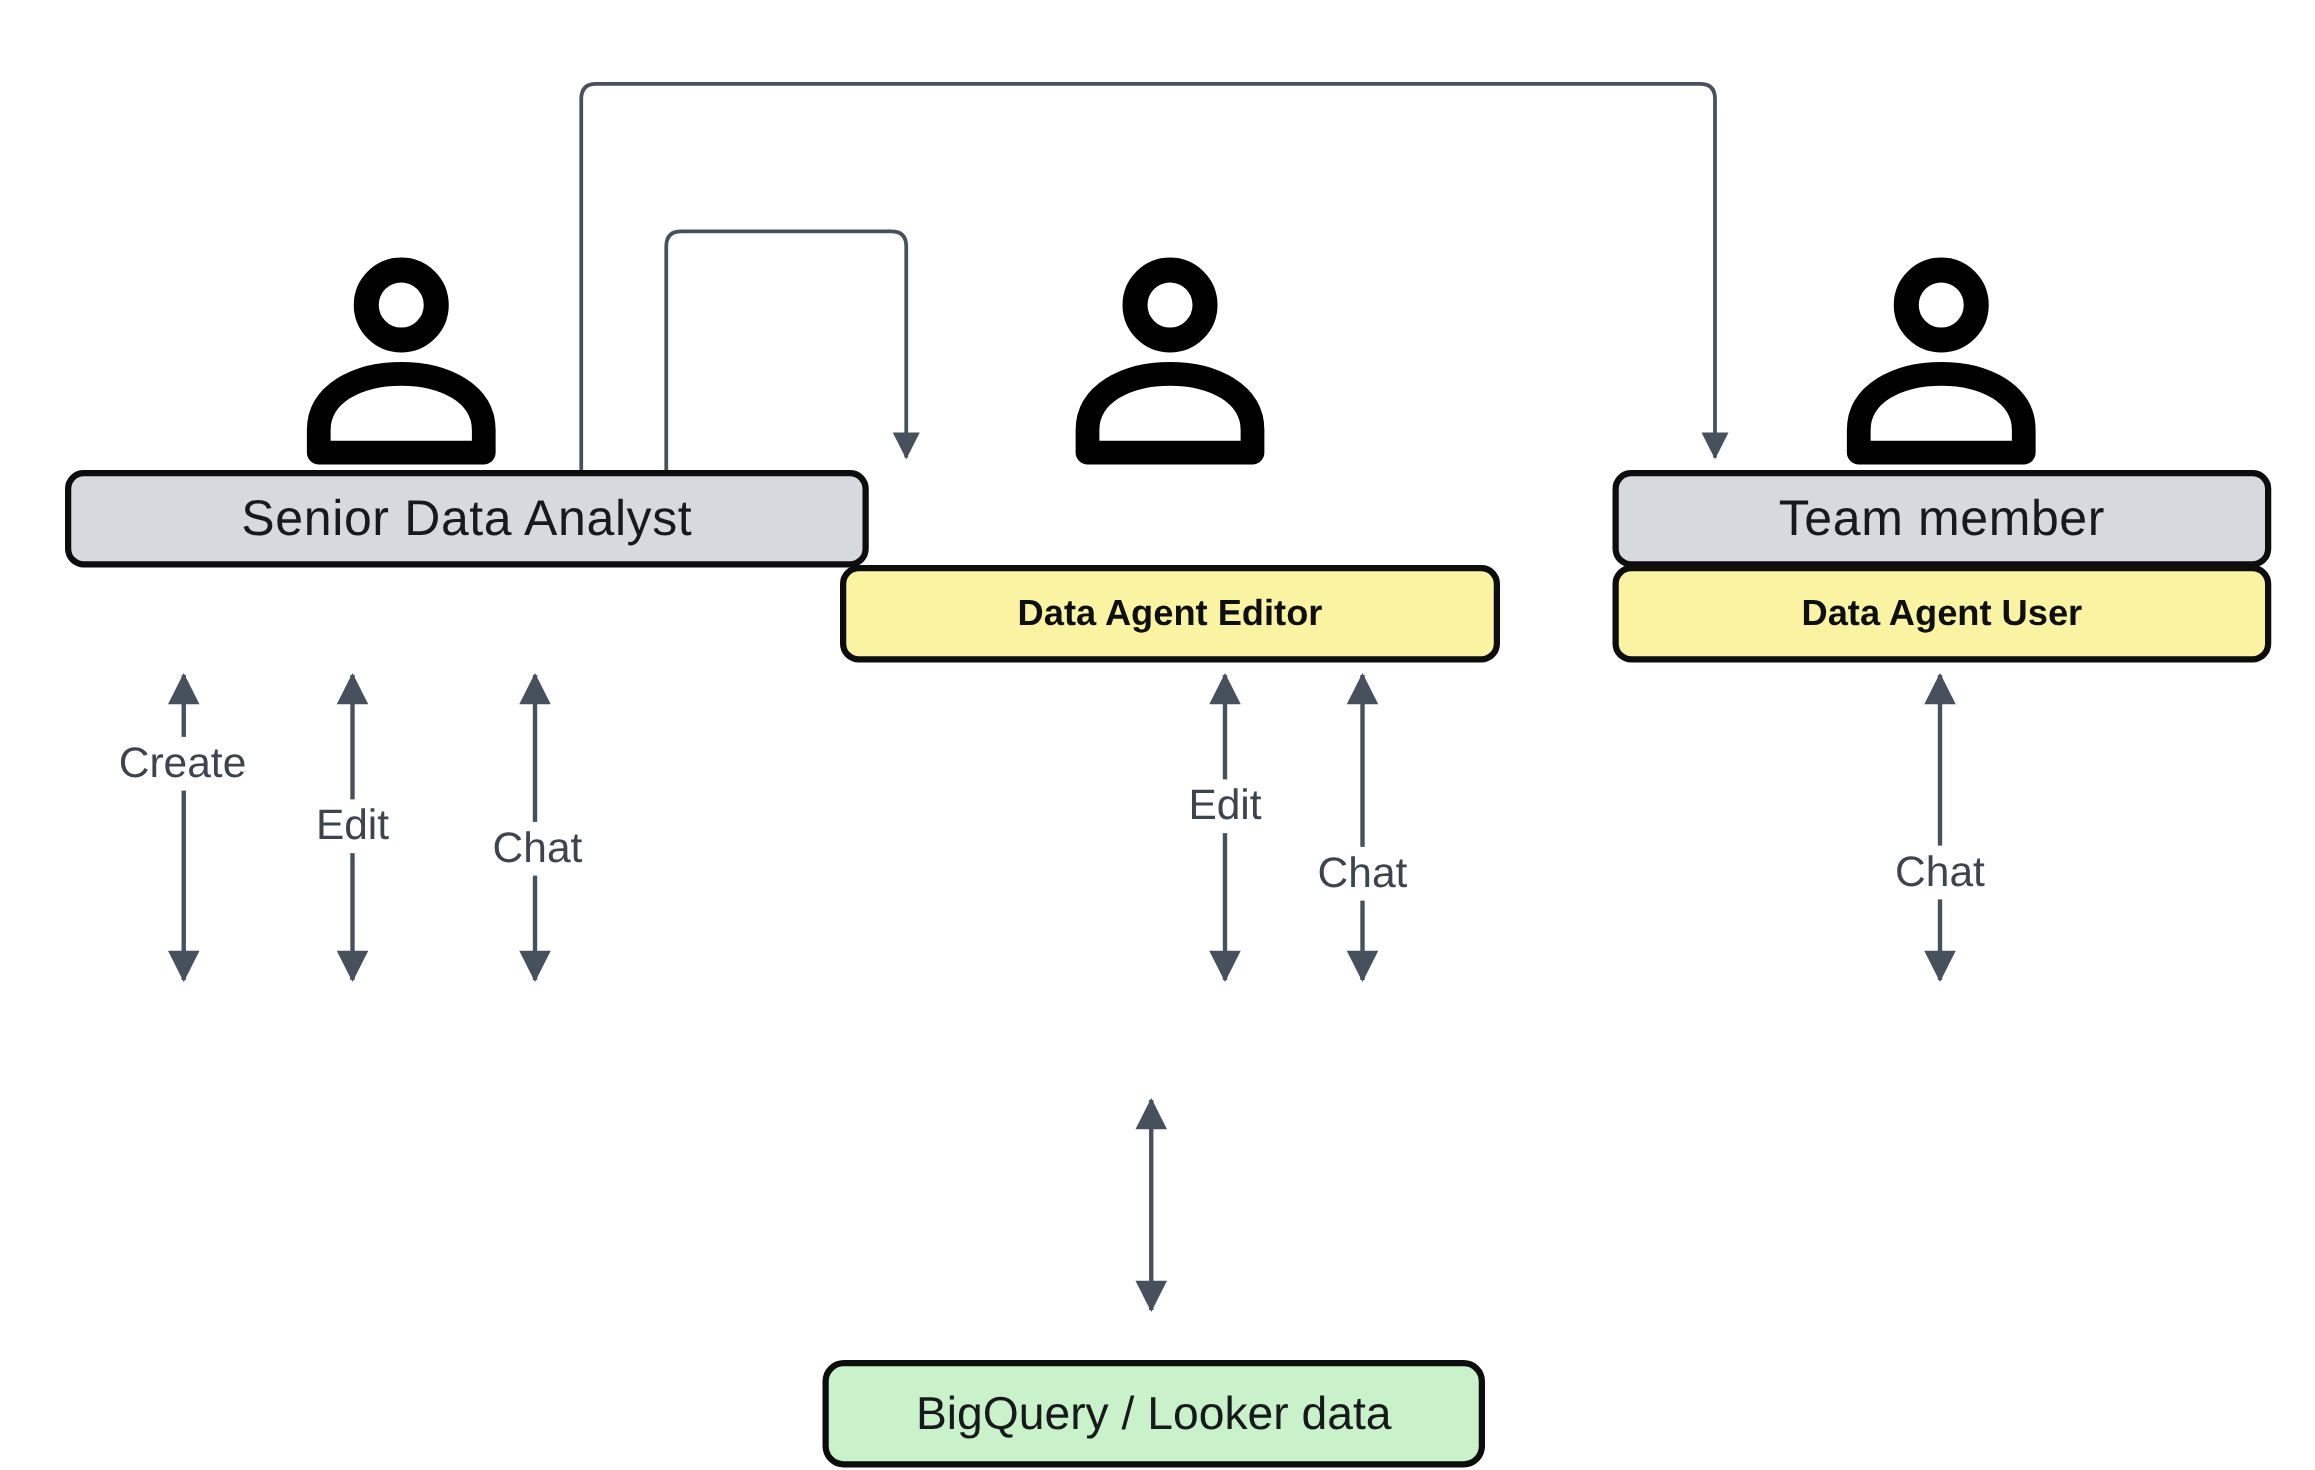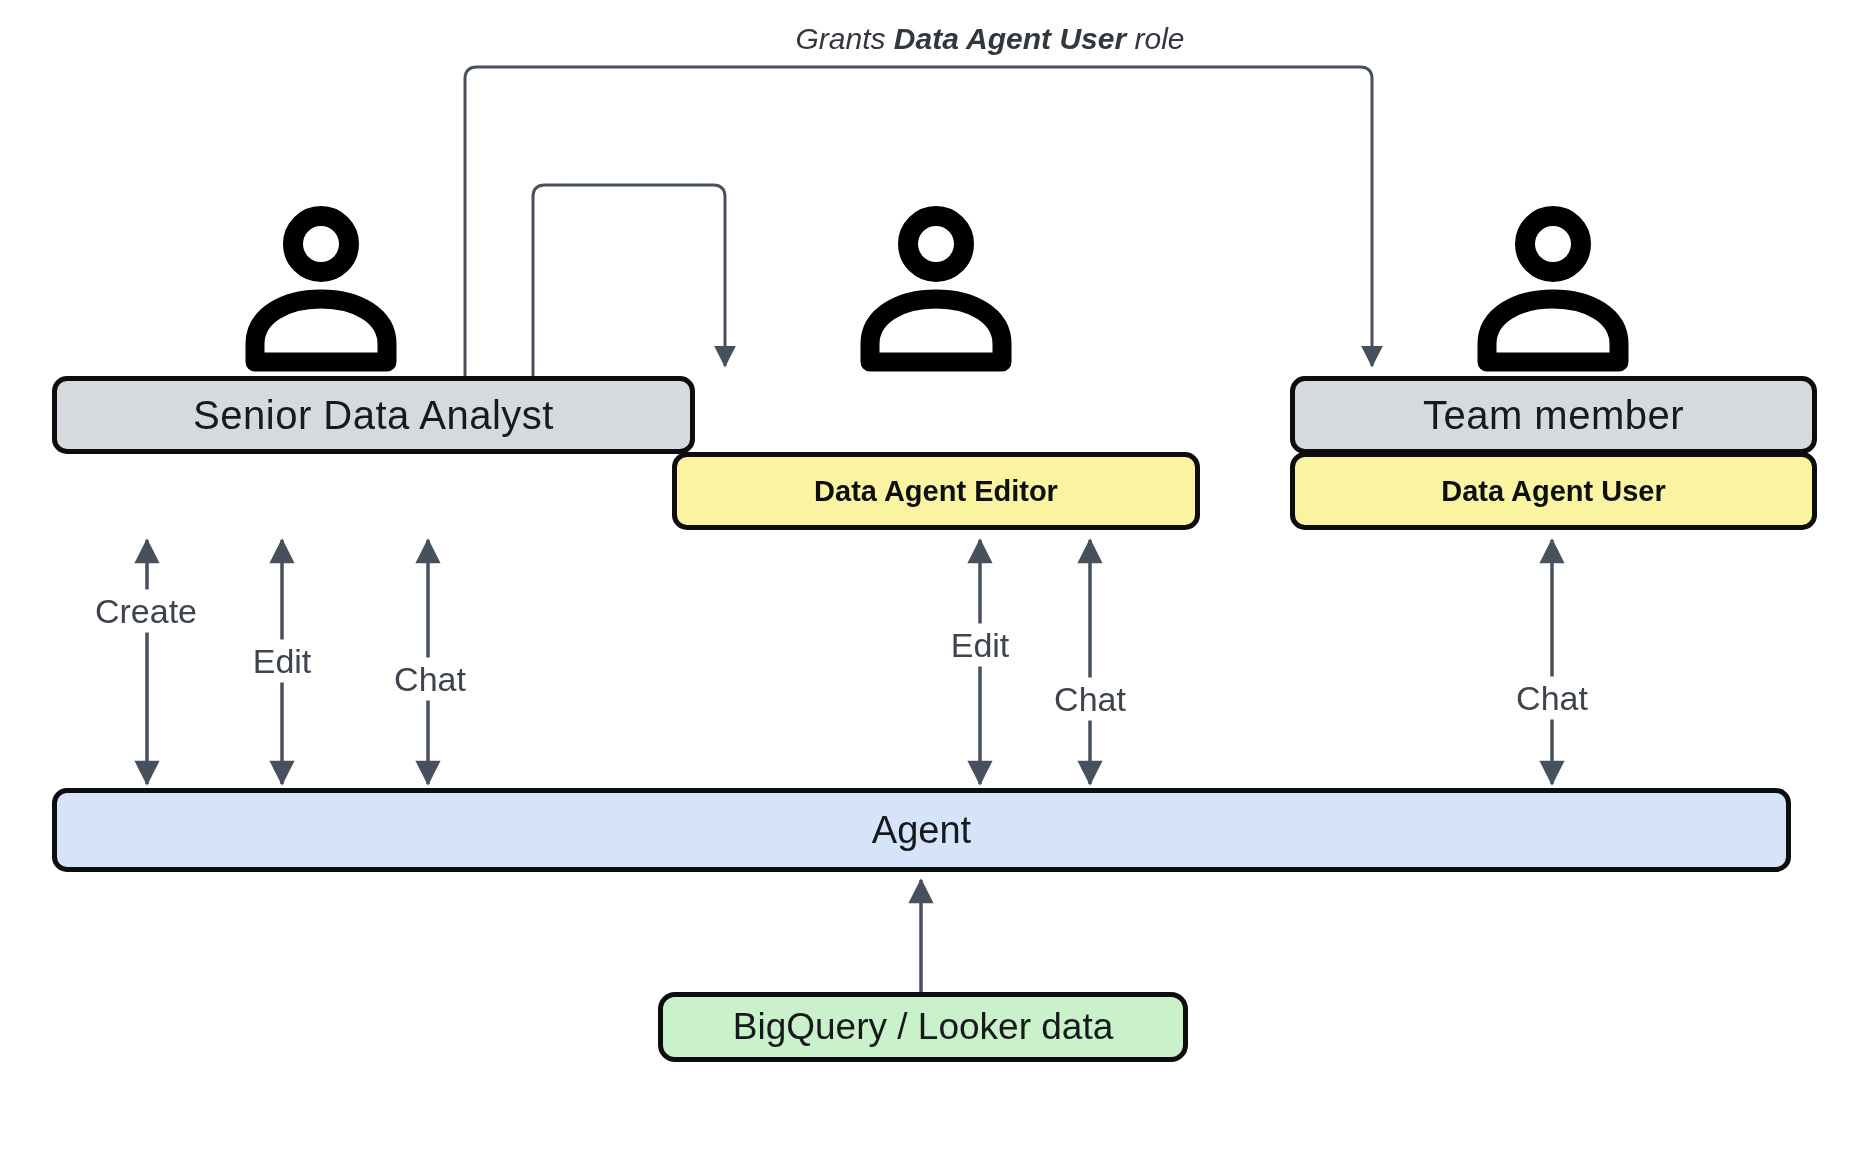--- a/index.html
+++ b/index.html
@@ -87,31 +87,25 @@
     <div>Data Agent Editor</div>
   </div>
 
   <div class="box name-box" style="left:1290px; top:376px; width:527px; height:78px;">
     <span>Team member</span>
   </div>
   <div class="box badge badge-single" style="left:1290px; top:452px; width:527px; height:78px;">
     <div>Data Agent User</div>
   </div>
 
-  <div class="box agent-bar" style="left:52px; top:788px; width:1739px; height:84px;">
-    <span>Agent</span>
-  </div>
 
-  <div class="box data-box" style="left:658px; top:992px; width:530px; height:70px;">
+  <div class="box data-box" style="left:658px; top:1088px; width:530px; height:86px;">
     <span>BigQuery / Looker data</span>
   </div>
 
-  <div class="annotation" style="left:990px; top:22px;">
-    <span>Grants </span><b>Data Agent User</b><span> role</span>
-  </div>
 
   <div class="action-label" style="left:146px; top:611px;">Create</div>
   <div class="action-label" style="left:282px; top:661px;">Edit</div>
   <div class="action-label" style="left:430px; top:679px;">Chat</div>
   <div class="action-label" style="left:980px; top:645px;">Edit</div>
   <div class="action-label" style="left:1090px; top:699px;">Chat</div>
   <div class="action-label" style="left:1552px; top:698px;">Chat</div>
 
 </div>
 

